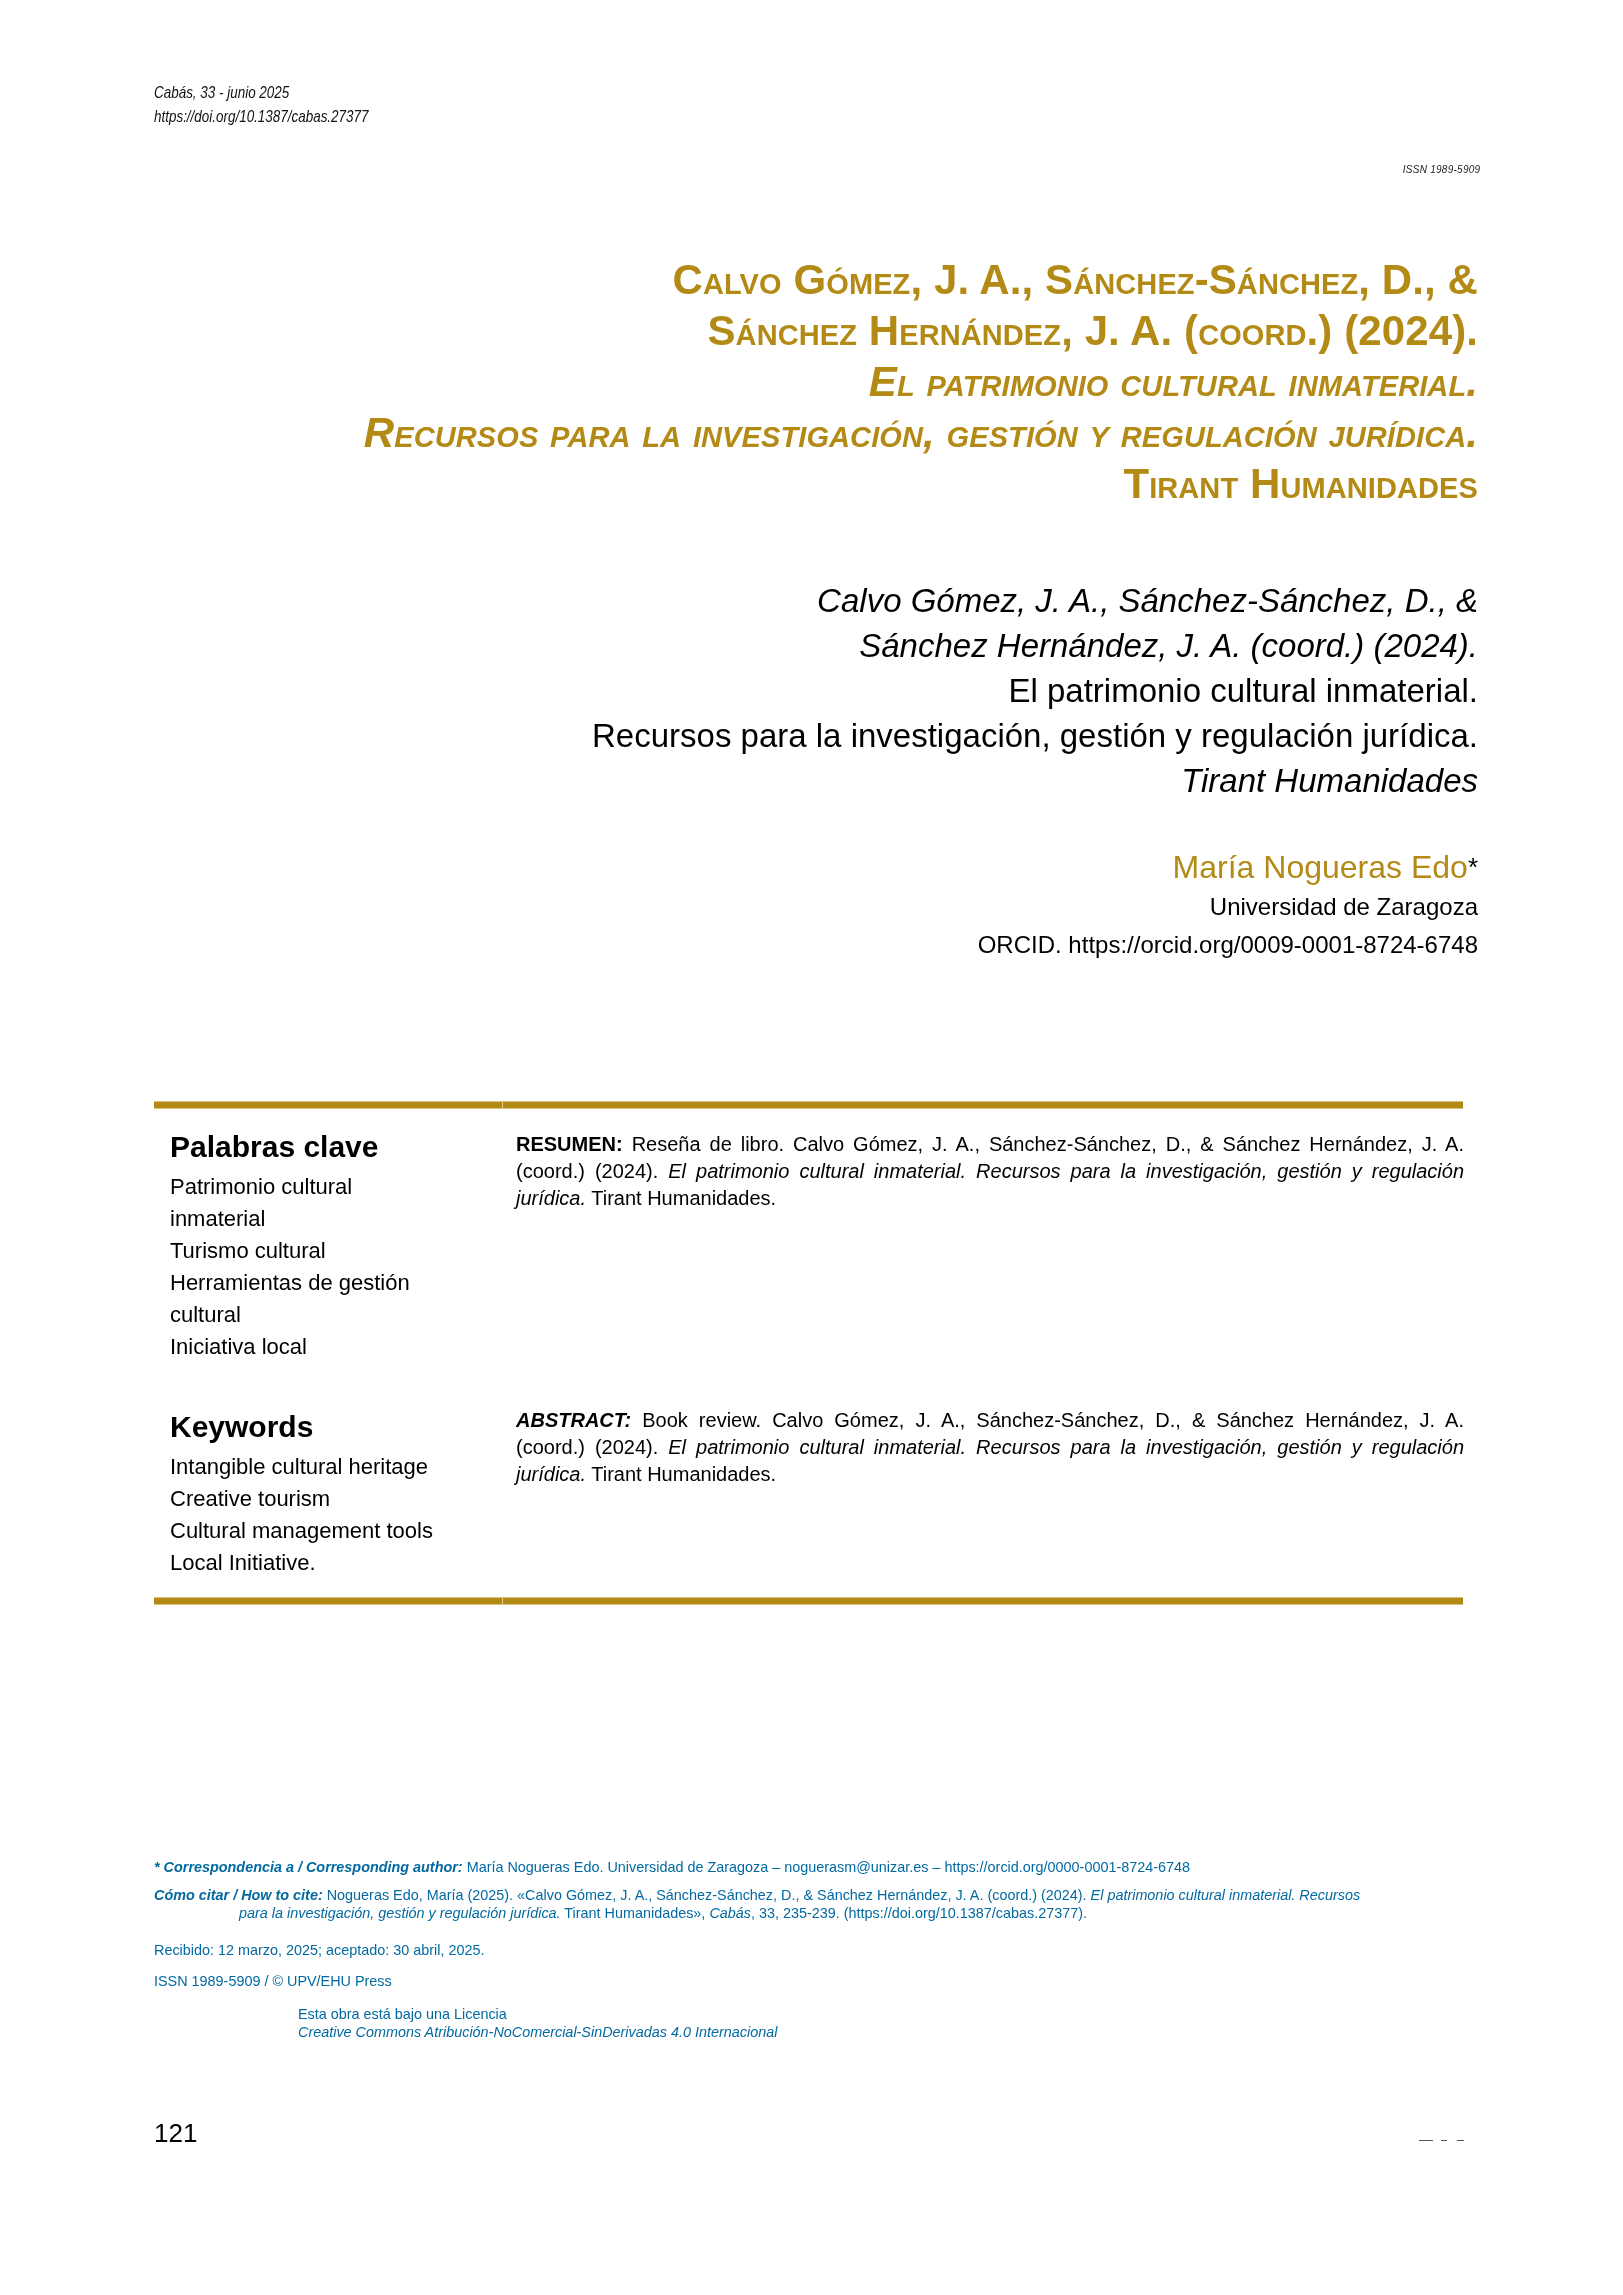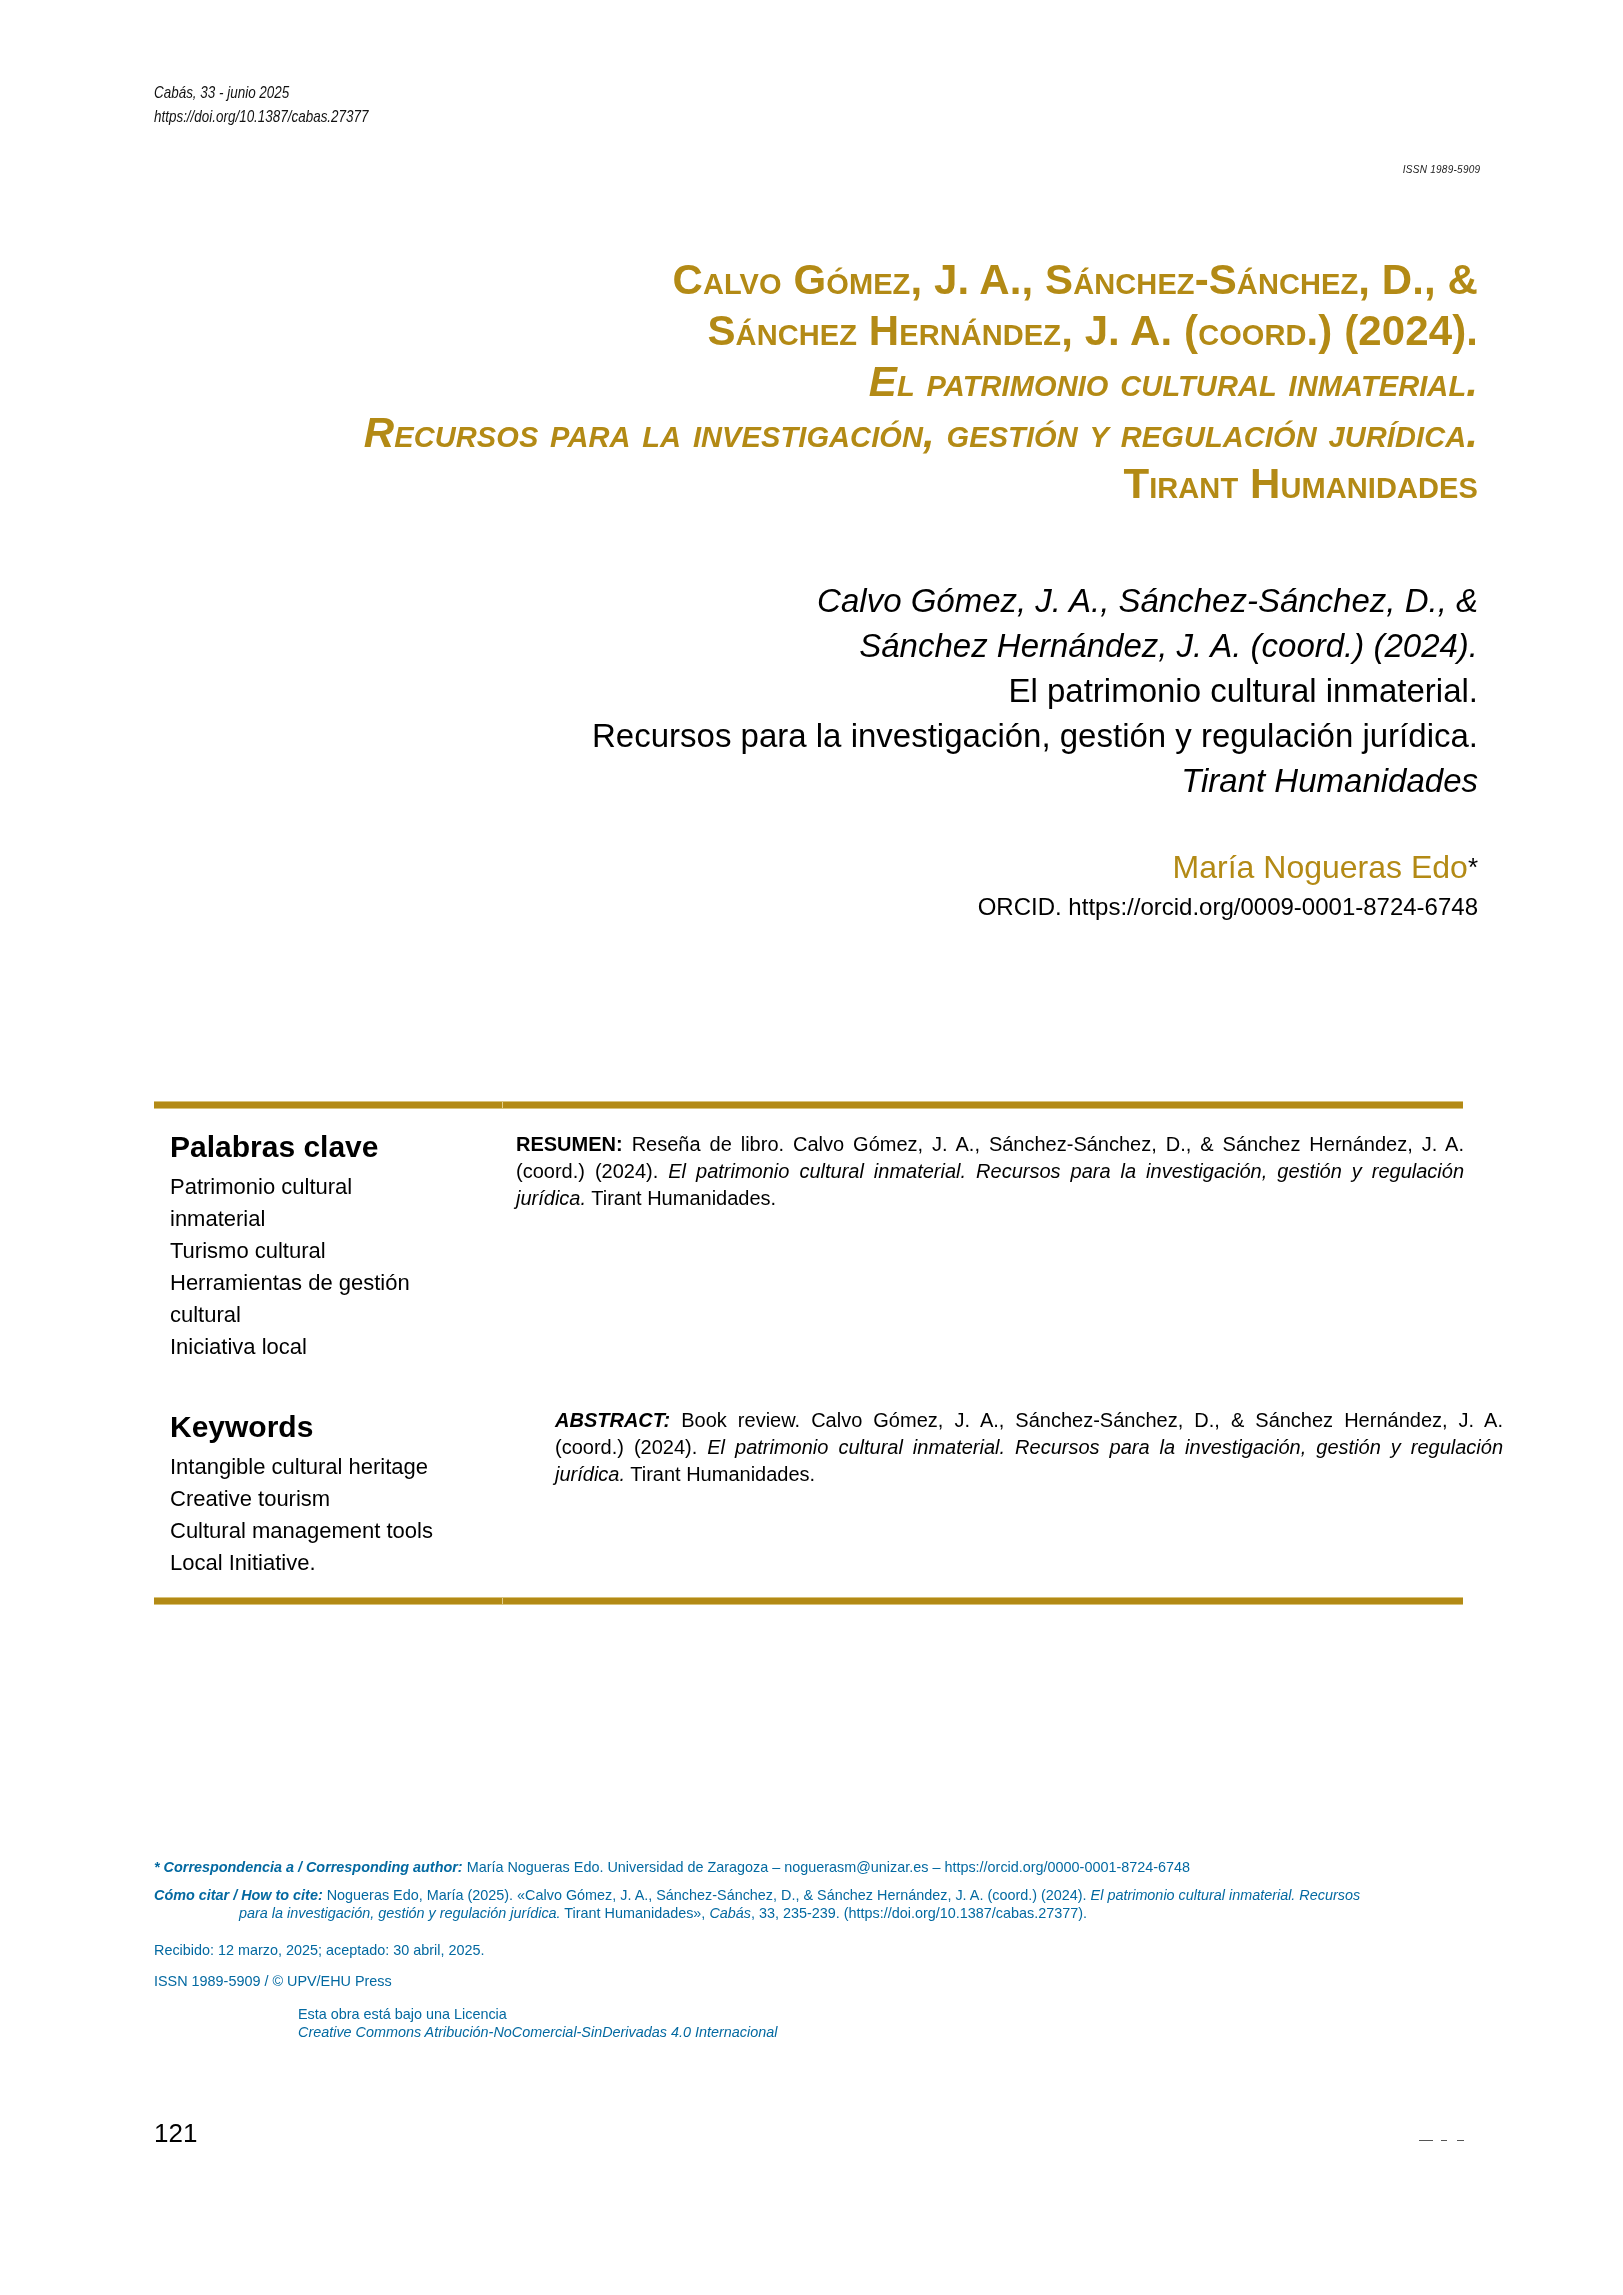--- a/index.html
+++ b/index.html
@@ -188,20 +188,21 @@
 <div class="abs sub-title">
   <div class="it">Calvo Gómez, J. A., Sánchez-Sánchez, D., &amp;</div>
   <div class="it">Sánchez Hernández, J. A. (coord.) (2024).</div>
   <div>El patrimonio cultural inmaterial.</div>
   <div>Recursos para la investigación, gestión y regulación jurídica.</div>
   <div class="it">Tirant Humanidades</div>
 </div>
 
 <div class="abs author-block">
   <div class="author-name"><span>María Nogueras Edo</span><span class="star">*</span></div>
+  <div class="author-aff">Universidad de Zaragoza</div>
   <div class="author-orcid">ORCID. https://orcid.org/0009-0001-8724-6748</div>
 </div>
 
 <div class="abs rule" style="top:1101px;">
     <span class="sep"></span>
   </div>
 
 <div class="abs kw-col" style="top:1132px;">
   <div class="kw-heading">Palabras clave</div>
   <div class="kw-item">Patrimonio cultural</div>
@@ -215,21 +216,21 @@
 <div class="abs abs-col" style="top:1131px;"><span class="lbl">RESUMEN:</span><span> Reseña de libro. Calvo Gómez, J. A., Sánchez-Sánchez, D., &amp; Sánchez Hernández, J. A. (coord.) (2024). </span><span class="it">El patrimonio cultural inmaterial. Recursos para la investigación, gestión y regulación jurídica.</span><span> Tirant Humanidades.</span></div>
 
 <div class="abs kw-col" style="top:1412px;">
   <div class="kw-heading">Keywords</div>
   <div class="kw-item">Intangible cultural heritage</div>
   <div class="kw-item">Creative tourism</div>
   <div class="kw-item">Cultural management tools</div>
   <div class="kw-item">Local Initiative.</div>
 </div>
 
-<div class="abs abs-col" style="top:1407px;margin-left:39px;"><span class="lbl it">ABSTRACT:</span><span> Book review. Calvo Gómez, J. A., Sánchez-Sánchez, D., &amp; Sánchez Hernández, J. A. (coord.) (2024). </span><span class="it">El patrimonio cultural inmaterial. Recursos para la investigación, gestión y regulación jurídica.</span><span> Tirant Humanidades.</span></div>
+<div class="abs abs-col" style="top:1407px;"><span class="lbl it">ABSTRACT:</span><span> Book review. Calvo Gómez, J. A., Sánchez-Sánchez, D., &amp; Sánchez Hernández, J. A. (coord.) (2024). </span><span class="it">El patrimonio cultural inmaterial. Recursos para la investigación, gestión y regulación jurídica.</span><span> Tirant Humanidades.</span></div>
 
 <div class="abs rule" style="top:1597px;">
     <span class="sep"></span>
   </div>
 
 <div class="abs foot" style="top:1858px;"><span class="b">*  Correspondencia a / Corresponding author:</span><span>  María Nogueras Edo. Universidad de Zaragoza – noguerasm@unizar.es – https://orcid.org/0000-0001-8724-6748</span></div>
 
 <div class="abs foot" style="top:1886px;"><span class="b">Cómo citar / How to cite:</span><span>  Nogueras Edo, María (2025). «Calvo Gómez, J. A., Sánchez-Sánchez, D., &amp; Sánchez Hernández, J. A. (coord.) (2024). </span><span class="it">El patrimonio cultural inmaterial. Recursos</span><span class="indent"><span class="it">para la investigación, gestión y regulación jurídica.</span><span> Tirant Humanidades», </span><span class="it">Cabás</span><span>, 33, 235-239. (https://doi.org/10.1387/cabas.27377).</span></span></div>
 
 <div class="abs foot" style="top:1941px;">Recibido: 12 marzo, 2025; aceptado: 30 abril, 2025.</div>

